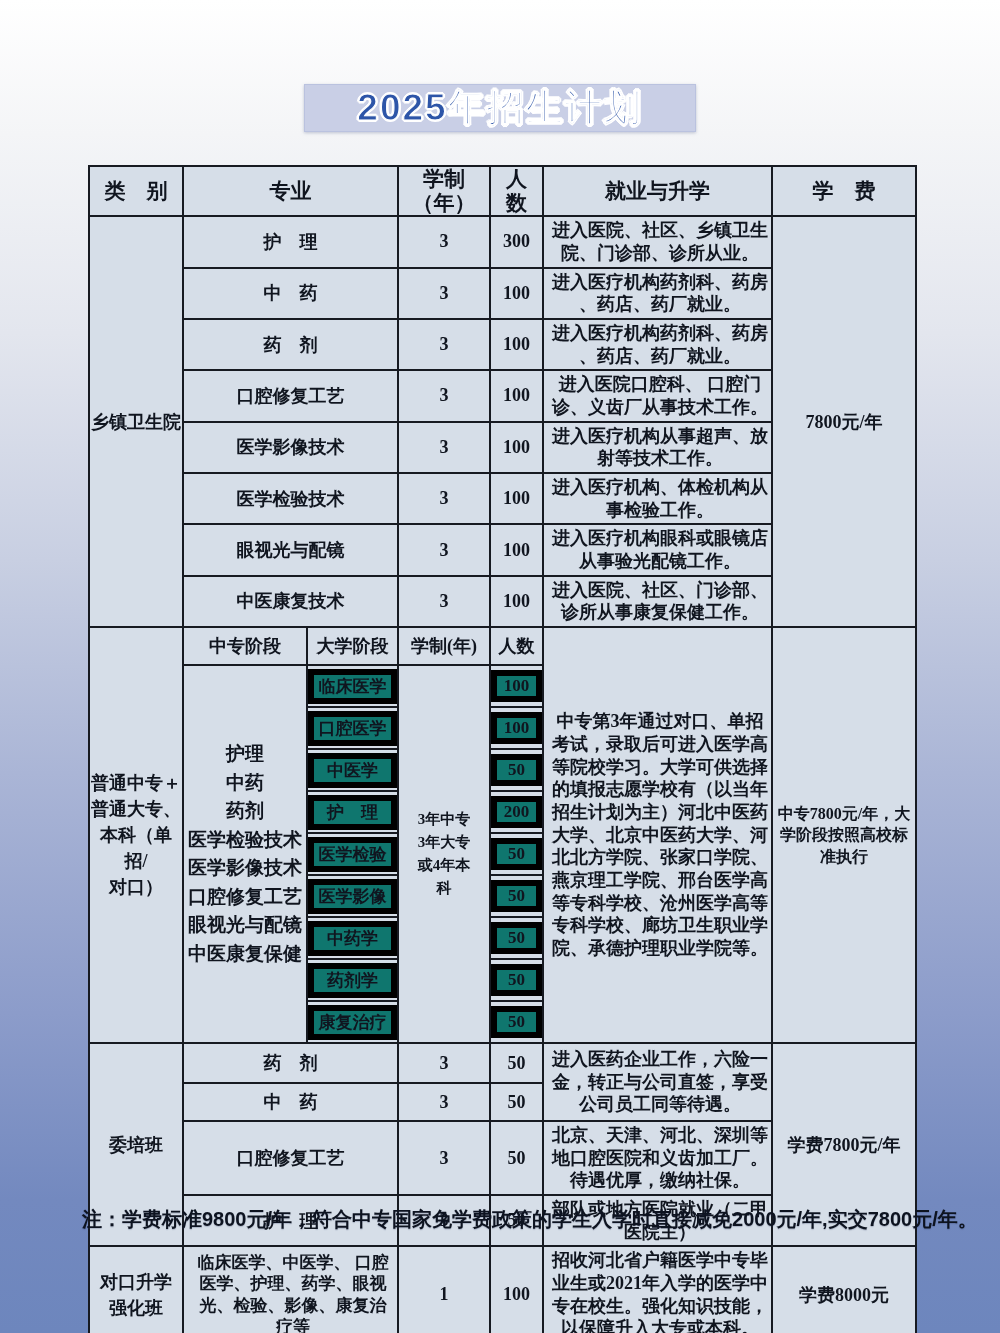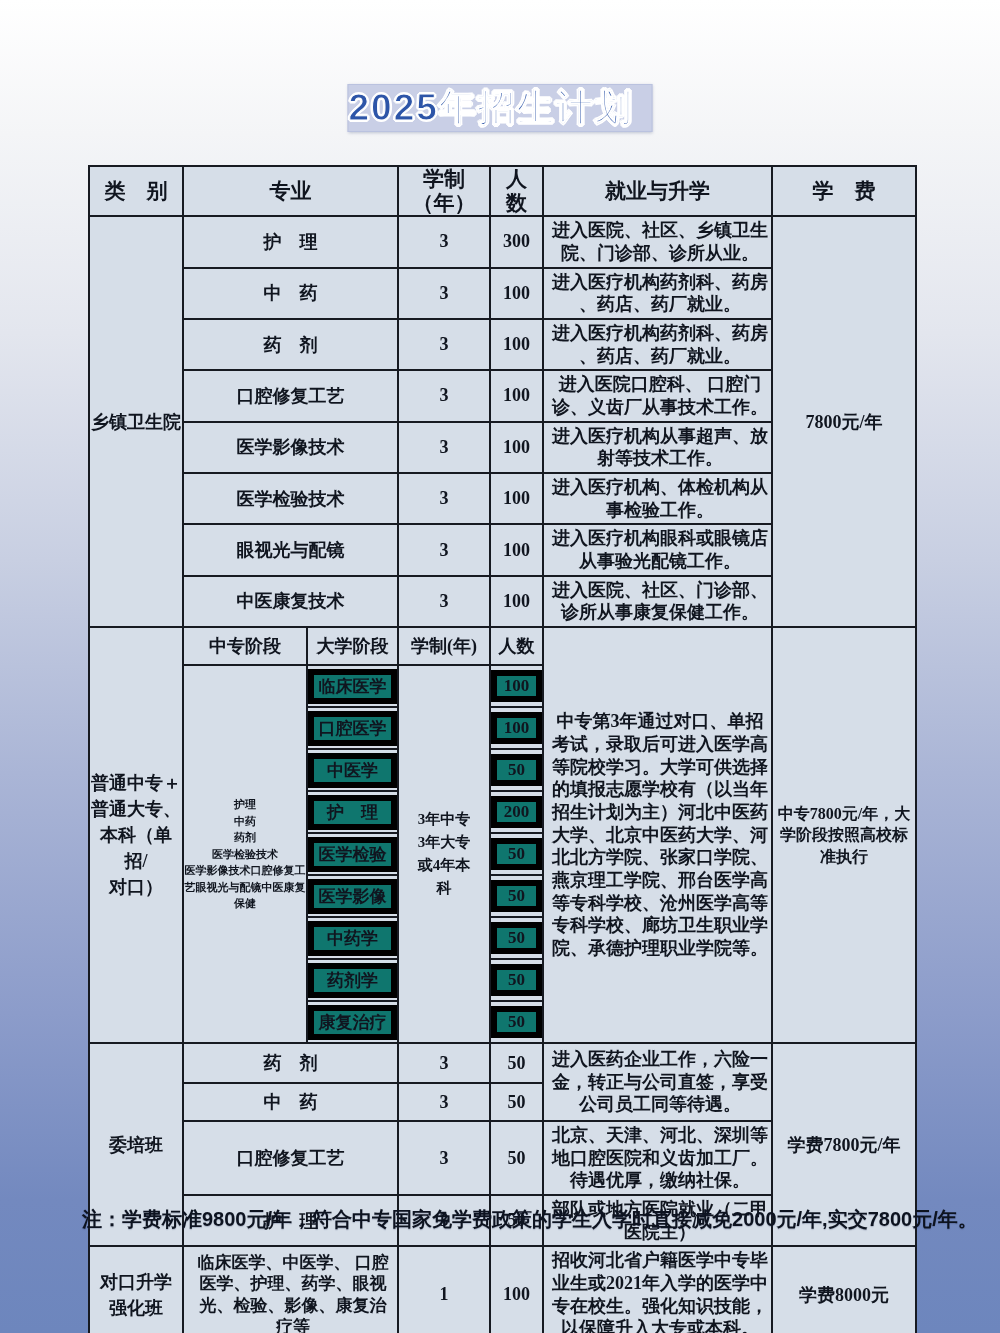--- a/index.html
+++ b/index.html
@@ -3,22 +3,22 @@
 <meta charset="utf-8">
 <style>
   * { margin:0; padding:0; box-sizing:border-box; }
   body { width:1000px; height:1333px; font-family:"Liberation Serif","DejaVu Serif",serif; }
   .page {
     position:relative; width:1000px; height:1333px; overflow:hidden;
     background:linear-gradient(180deg,#ffffff 0%,#f4f5f7 10%,#e3e6ee 25%,#c8cfe2 42%,#aab5d6 58%,#8c9cca 76%,#7389bf 90%,#6d86bd 100%);
   }
   .title-box {
     position:absolute; top:84px; left:50%; transform:translateX(-50%);
-    width:305px; height:48px; background:#c9cfe6; border:1px solid #b2badba8;
-    display:flex; align-items:center; 
+    width:392px; height:48px; background:#c9cfe6; border:1px solid #b2badba8;
+    display:flex; align-items:center; justify-content:center;
     box-shadow:0 1px 3px rgba(90,100,140,.35);
   }
   .title-text {
     font-family:"Liberation Sans","DejaVu Sans",sans-serif;
     font-size:37px; font-weight:900; letter-spacing:2px; color:#2d55a8;
     -webkit-text-stroke:1px #ffffff;
     text-shadow:-2px 0 0 #fff, 2px 0 0 #fff, 0 -2px 0 #fff, 0 2px 0 #fff,
                 -1px -1px 0 #fff, 1px 1px 0 #fff, 1px -1px 0 #fff, -1px 1px 0 #fff;
   }
   table.plan {
@@ -33,21 +33,21 @@
   th.hdr { font-size:21px; font-weight:800; white-space:pre-line; line-height:1.15; }
   .cat   { font-size:18px; white-space:pre-line; line-height:1.45; }
   .major { font-size:18px; }
   .num   { font-size:18px; font-family:"Liberation Serif","DejaVu Serif",serif; }
   .employ{
     font-size:18px; text-align:left; line-height:1.26; padding:2px 3px 2px 8px;
     word-break:break-all; line-break:anywhere;
   }
   .fee   { font-size:18px; }
   .fee-left { font-size:16px; text-align:left; padding:17px 4px; word-break:break-all; line-break:anywhere; line-height:1.35; }
-  .stage1{ font-size:11px; white-space:pre-line; line-height:1.5; padding:0; word-break:break-all; line-break:anywhere; }
+  .stage1{ font-size:19px; white-space:pre-line; line-height:1.5; padding:0; word-break:break-all; line-break:anywhere; }
   .subhdr{ font-size:18px; }
   .duration { font-size:15px; white-space:pre-line; line-height:1.55; }
   
   td.gapcell { border-top:none; border-bottom:none; background:transparent; padding:2.5px 0; }
   td.gapcell .box {
     height:100%; border:6px solid #000000; background:#0f766e;
     display:flex; justify-content:center;
   }
   td.gapcell .box span { font-size:17px; font-weight:700; }
   .note {

